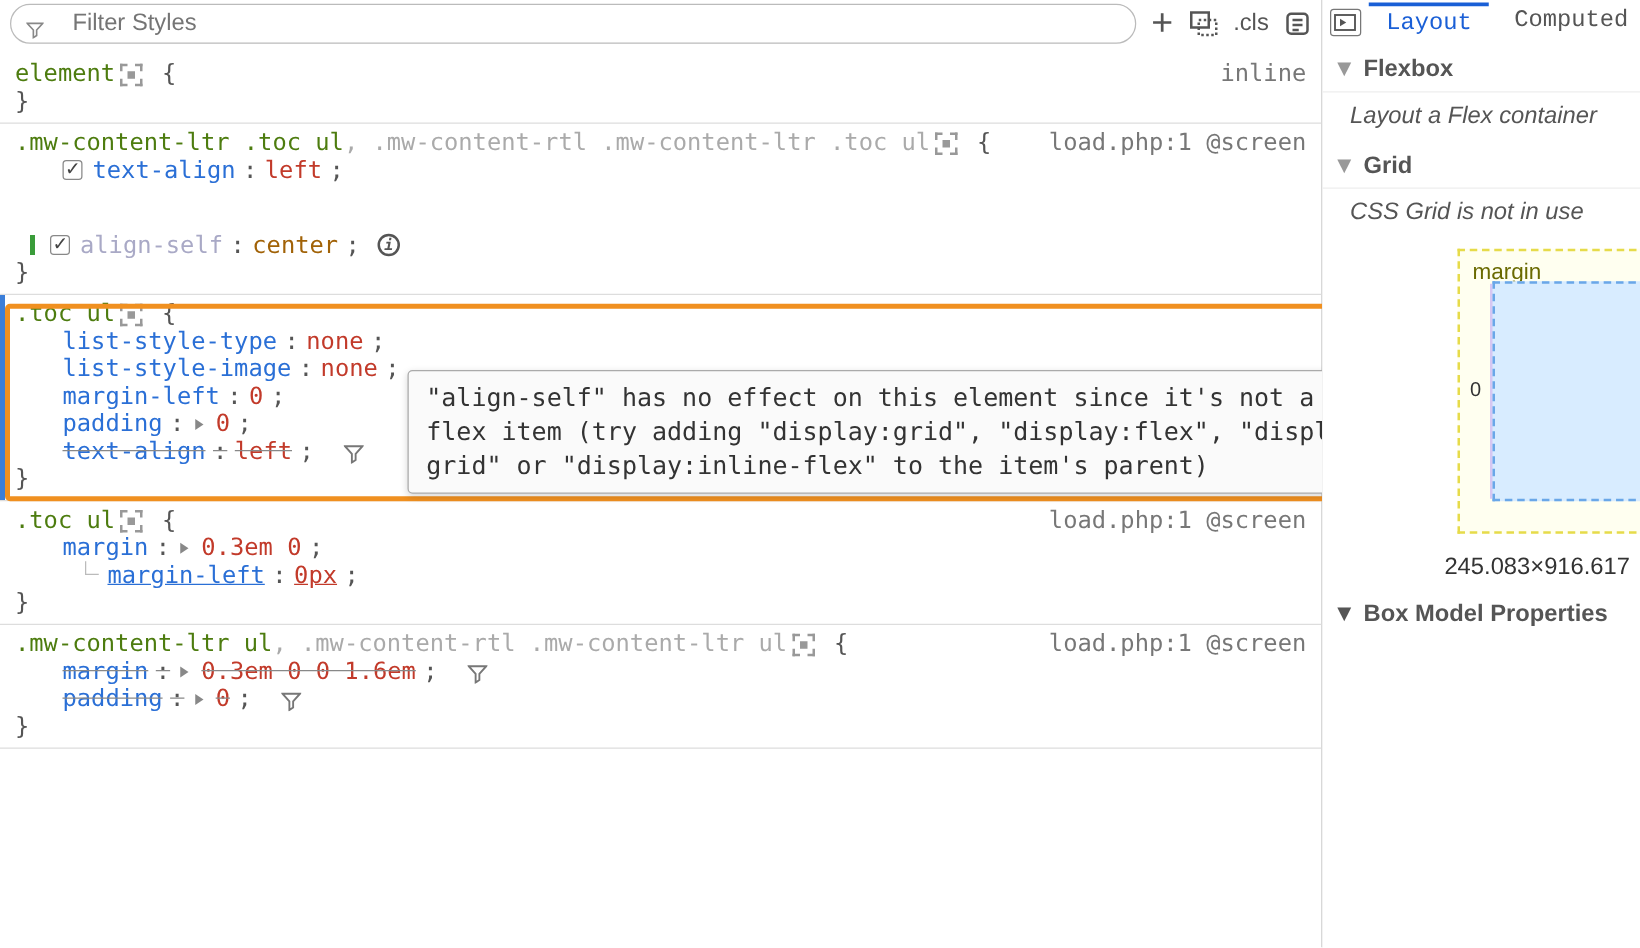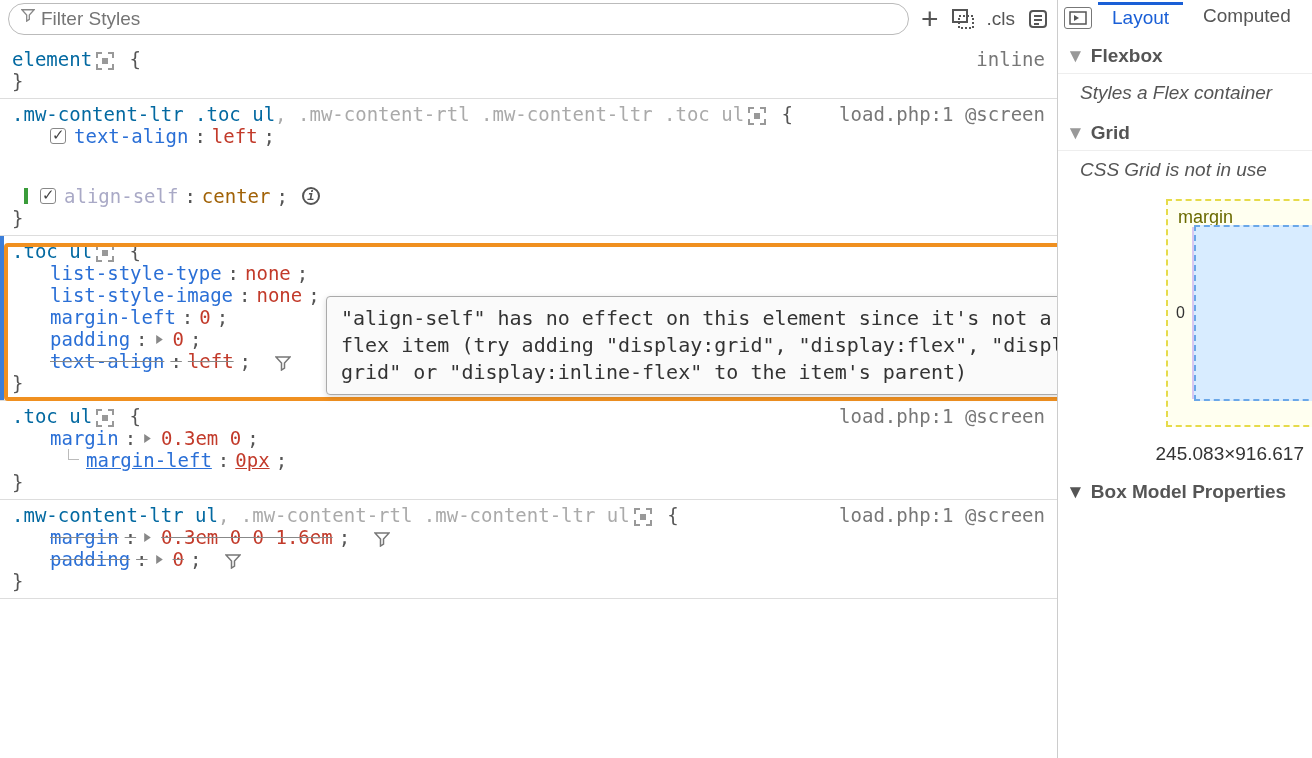--- a/index.html
+++ b/index.html
@@ -22,22 +22,22 @@
 }
 .toolbar {
   display: flex;
   align-items: center;
   gap: 12px;
   padding: 2px 8px 8px 8px;
 }
 .filter-wrap {
   flex: 1;
   display: flex;
-  align-items: flex-start;
-  gap: 7px;
+  align-items: flex-end;
+  gap: 24px;
   border: 1px solid #bbb;
   border-radius: 20px;
   padding: 4px 12px;
   background: #fff;
 }
 .filter-wrap input {
   flex: 1;
   border: none;
   outline: none;
   font-size: 19px;
@@ -46,21 +46,21 @@
 .filter-wrap .funnel { color: #888; }
 .tool-btn { color: #555; cursor: pointer; display:inline-flex; align-items:center; }
 .rules { flex:1; overflow:auto; }
 .rule {
   padding: 4px 12px 6px 12px;
   border-bottom: 1px solid #ddd;
   position: relative;
 }
 .rule-header { display:flex; align-items:baseline; }
 .selector { flex:1; white-space:pre-wrap; }
-.sel-primary { color:#0369a1;text-align:center; }
+.sel-primary { color:#4d7c0f;text-align:center; }
 .sel-secondary { color:#aaa; }
 .source { color:#777; font-size:19px; white-space:nowrap; margin-left:8px;text-align:center; }
 .inline-tag { color:#777; }
 .brace { color:#555; }
 .decl { padding-left: 38px; display:flex; align-items:center; gap:6px; flex-wrap:wrap; }
 .decl.sub { padding-left: 74px; position:relative; }
 .postline .decl { padding-left: 28px; margin-top: 38px; }
 .decl.sub::before {
   content:"";
   position:absolute;
@@ -110,21 +110,21 @@
   width: 254px;
   flex:none;
   background:#fff;
   display:flex;
   flex-direction:column;
   overflow:hidden;
   font-size:19px;
 }
 .layout-tabs { display:flex; gap:6px; align-items:center; padding:2px 6px 6px 6px;}
 .layout-tabs .icon-btn { width:28px; height:22px; display:flex; align-items:center; justify-content:center; border:1px solid #777; border-radius:3px; color:#555; cursor:pointer;}
-.layout-tabs .tab { padding:0 14px 4px; color:#555; cursor:pointer; }
+.layout-tabs .tab { padding:0 14px 4px; color:#555; cursor:pointer;font-family:Liberation Mono, monospace; }
 .layout-tabs .tab.active { color:#1a5fd6; border-top:3px solid #1a5fd6; padding-top:2px;}
 .section-hdr { display:flex; align-items:center; gap:6px; padding:6px 8px; color:#555; font-weight:600; border-bottom:1px solid #eee; cursor:pointer;}
 .section-hdr .tw { color:#999; }
 .section-body { padding:8px 6px 12px 22px; font-style:italic; color:#555; white-space:nowrap; overflow:hidden;}
 .boxmodel-wrap { padding:6px 0 4px 0; display:flex; justify-content:flex-end;}
 .boxmodel {
   position:relative;
   width:202px; height:228px;
   margin-right:-56px;
 }
@@ -310,21 +310,21 @@
           <polygon points="5,4 5,10 10,7" fill="#555"></polygon>
         </svg>
     </span>
     <span class="tab active">Layout</span>
     <span class="tab" style="overflow:hidden;">Computed</span>
   </div>
   <div class="section-hdr">
     <span class="tw">▼</span>
     <span>Flexbox</span>
   </div>
-  <div class="section-body">Styles a Flex container</div>
+  <div class="section-body">Layout a Flex container</div>
   <div class="section-hdr">
     <span class="tw">▼</span>
     <span>Grid</span>
   </div>
   <div class="section-body">CSS Grid is not in use</div>
 
   <div class="boxmodel-wrap">
     <div class="boxmodel">
       <div class="bm-margin">
           <span class="bm-label">margin</span>

